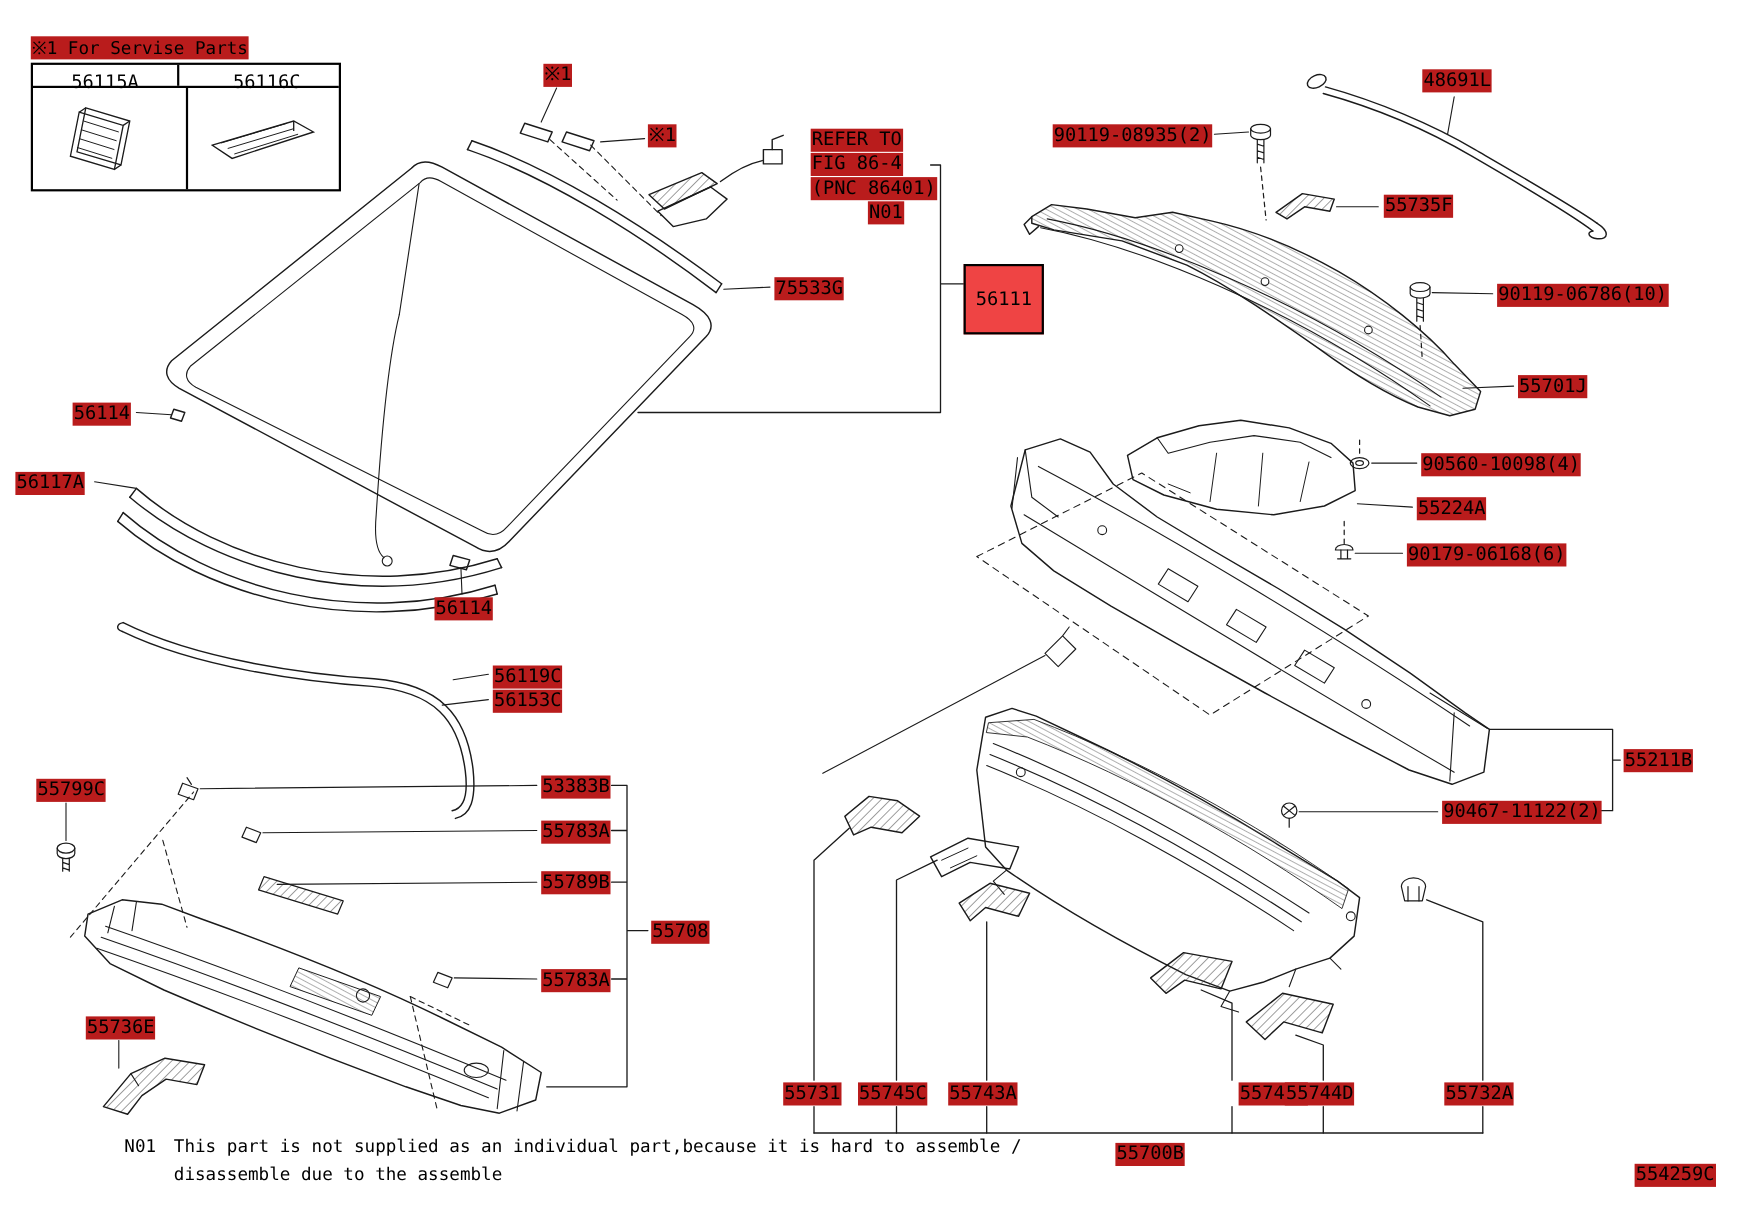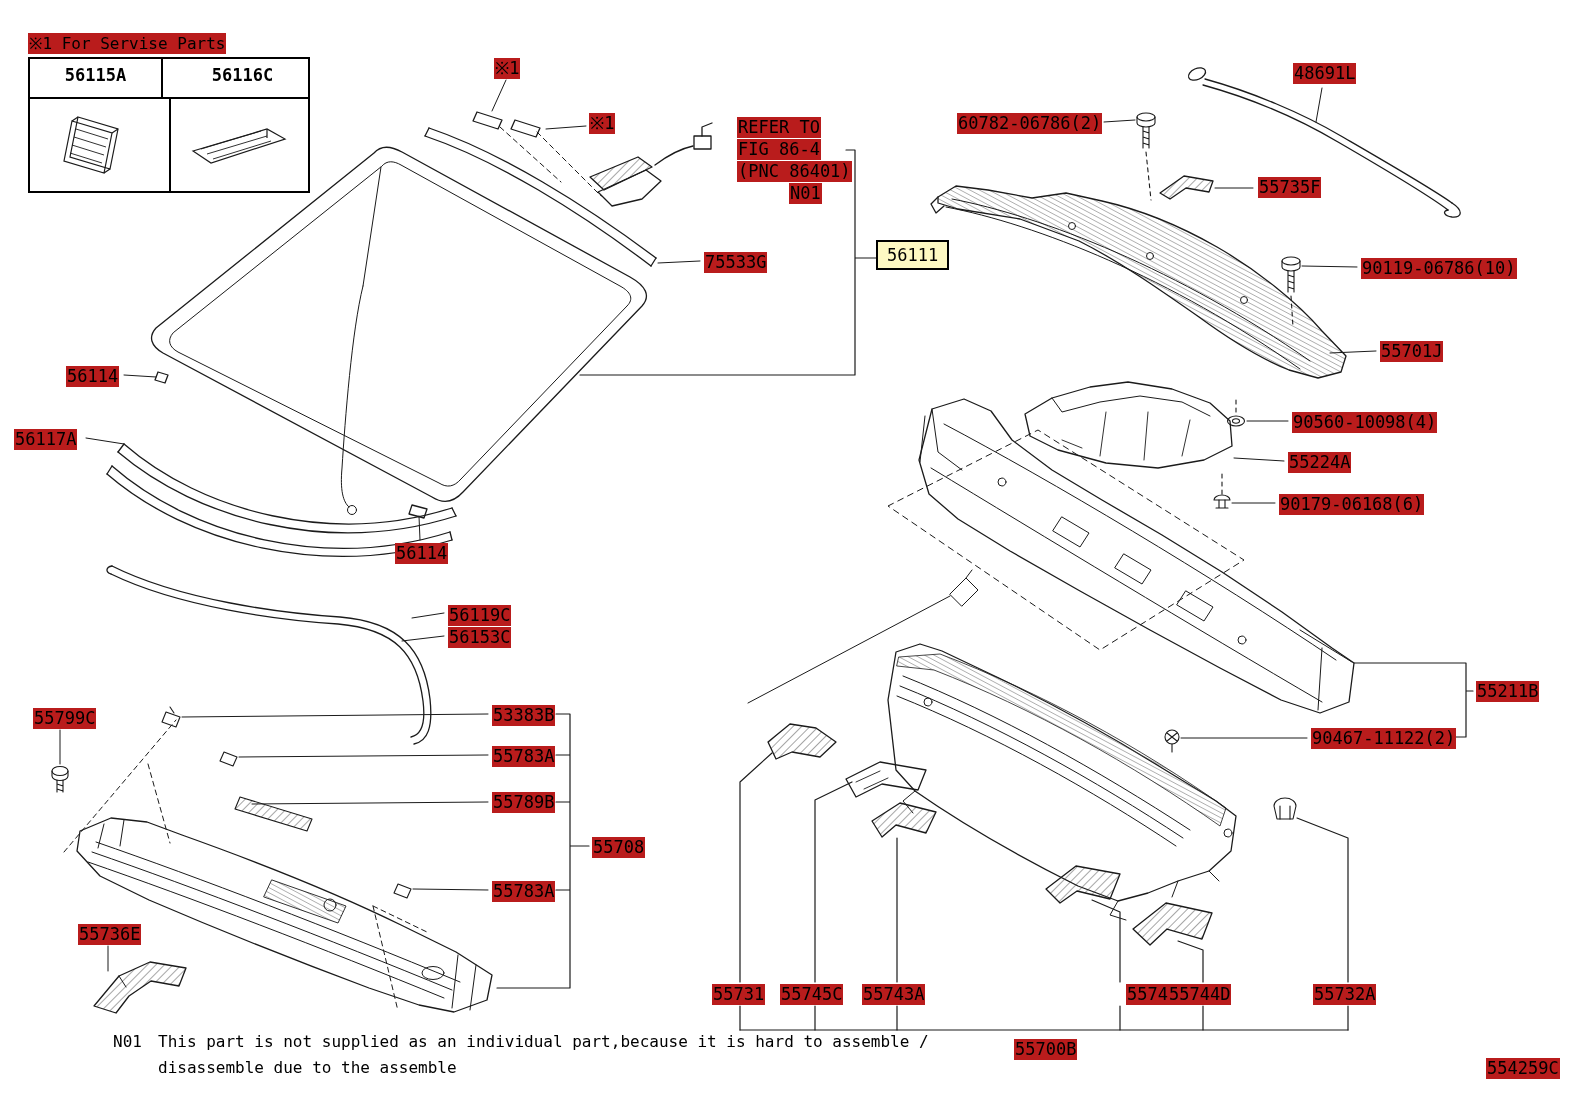--- a/index.html
+++ b/index.html
@@ -11,30 +11,30 @@
     color: #000;
   }
   #artwork { position: absolute; left: 0; top: 0; }
   .lbl {
     position: absolute; font-size: 17px; line-height: 21px;
     white-space: pre; background: #b91c1c; padding: 0 1px;
   }
   .note { font-size: 16px; line-height: 21px; }
   .part-box {
     position: absolute; left: 876px; top: 240px;
-    border: 2.5px solid #000; background: #fef9c3;
-    font-size: 17px; line-height: 20px; padding: 3px 9px;
+    border: 2.5px solid #000; background: #ef4444;
+    font-size: 17px; line-height: 20px; padding: 20px 9px;
   }
   
   .spt {
     position: absolute; left: 28px; top: 57px; width: 282px;
     border: 2px solid #000; background: #fff;
   }
   .spt-head { display: flex; border-bottom: 2px solid #000; }
-  .spt-cell { flex: 1; text-align: center; font-size: 17px; height: 38px; line-height: 33px; font-weight: bold; }
+  .spt-cell { flex: 1; text-align: center; font-size: 17px; height: 19px; line-height: 33px; }
   .spt-cell + .spt-cell { border-left: 2px solid #000; padding-left: 14px; }
   .spt-body { display: flex; height: 92px; }
   .spt-draw { flex: 1; }
   .spt-draw + .spt-draw { border-left: 2px solid #000; }
   .footnote { position: absolute; font-size: 16px; line-height: 21px; white-space: pre; }
 </style>
 </head>
 <body>
 
 <svg id="artwork" width="1592" height="1099" viewBox="0 0 1592 1099">
@@ -323,21 +323,21 @@
 
 <span class="lbl" style="left:737px;top:117px">REFER TO</span>
 <span class="lbl" style="left:737px;top:139px">FIG 86-4</span>
 <span class="lbl" style="left:737px;top:161px">(PNC 86401)</span>
 <span class="lbl" style="left:789px;top:183px">N01</span>
 
 <div class="part-box">56111</div>
 
 <span class="lbl" style="left:704px;top:252px">75533G</span>
 <span class="lbl" style="left:1293px;top:63px">48691L</span>
-<span class="lbl" style="left:957px;top:113px">60782-06786(2)</span>
+<span class="lbl" style="left:957px;top:113px">90119-08935(2)</span>
 <span class="lbl" style="left:1258px;top:177px">55735F</span>
 <span class="lbl" style="left:1361px;top:258px">90119-06786(10)</span>
 <span class="lbl" style="left:1380px;top:341px">55701J</span>
 <span class="lbl" style="left:1292px;top:412px">90560-10098(4)</span>
 <span class="lbl" style="left:1288px;top:452px">55224A</span>
 <span class="lbl" style="left:1279px;top:494px">90179-06168(6)</span>
 <span class="lbl" style="left:66px;top:366px">56114</span>
 <span class="lbl" style="left:14px;top:429px">56117A</span>
 <span class="lbl" style="left:395px;top:543px">56114</span>
 <span class="lbl" style="left:448px;top:605px">56119C</span>

